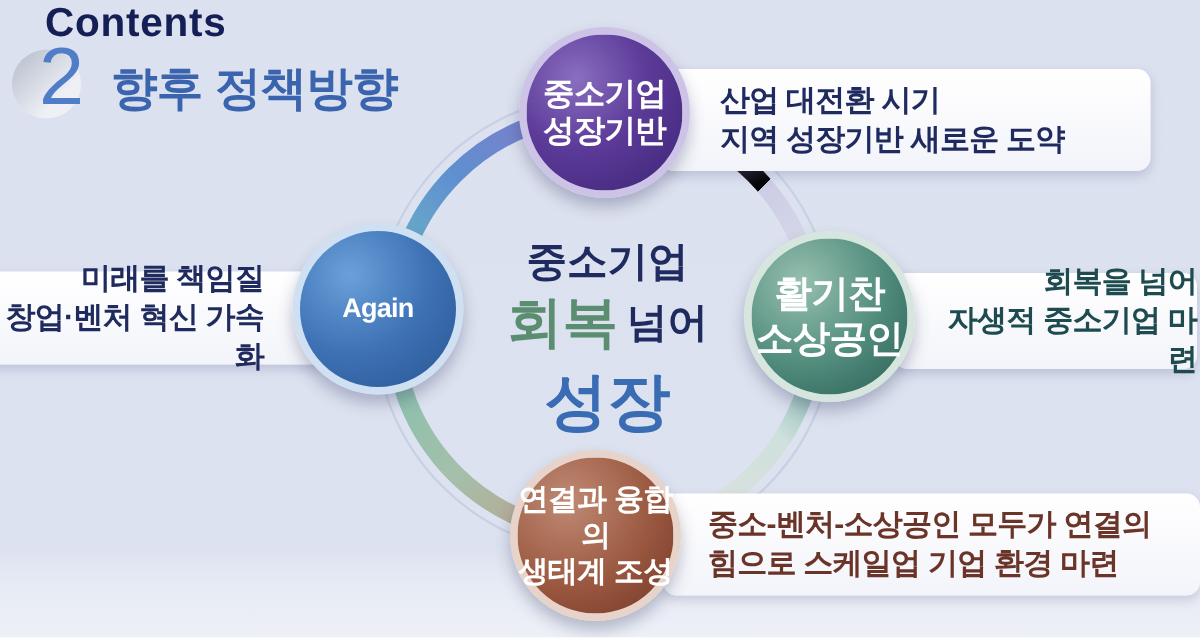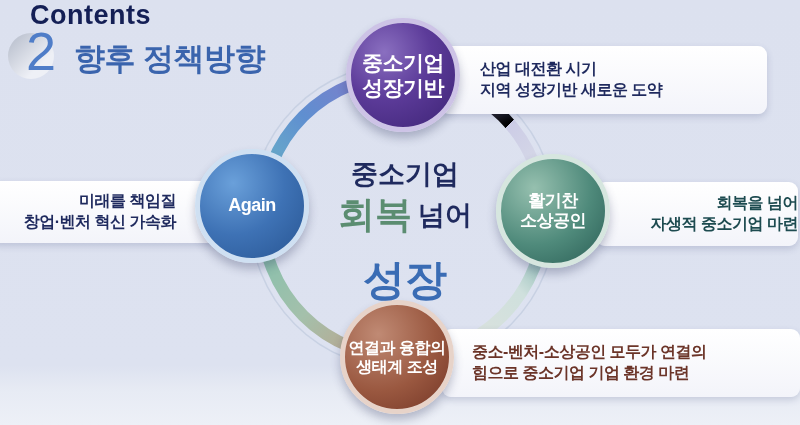--- a/index.html
+++ b/index.html
@@ -30,28 +30,28 @@
   
   svg.ring{position:absolute;left:0;top:0;}
   
   .center-text{
     position:absolute;left:298px;top:158px;width:214px;
     text-align:center;line-height:1.25;
   }
   .center-text .c1{font-size:27px;font-weight:800;color:#1f2a5e;}
   .center-text .c2{font-size:27px;font-weight:800;color:#1f2a5e;margin-top:0;}
   .center-text .c2 .hl{font-size:37px;font-weight:800;color:#5b8d71;vertical-align:-3px;margin-right:6px;}
-  .center-text .c3{font-size:42px;font-weight:800;color:#3a6cb4;margin-top:16px;}
+  .center-text .c3{font-size:42px;font-weight:800;color:#3a6cb4;margin-top:4px;}
   
   .desc{
     position:absolute;border-radius:9px;
     background:linear-gradient(180deg,#ffffff 0%,#f3f4fa 100%);
     box-shadow:0 3px 7px rgba(60,70,120,.20);
     display:flex;flex-direction:column;justify-content:center;
-    font-weight:800;font-size:16px;line-height:1.3;letter-spacing:-0.5px;
+    font-weight:800;font-size:20px;line-height:1.3;letter-spacing:-0.5px;
   }
   .desc-top{left:440px;top:46px;width:287px;height:68px;padding-left:40px;color:#1f2a5e;}
   .desc-left{left:-10px;top:181px;width:228px;height:62px;text-align:right;padding-right:42px;box-sizing:border-box;color:#1f2a5e;}
   .desc-right{left:596px;top:182px;width:202px;height:64px;padding-left:34px;box-sizing:border-box;color:#1d4b50;text-align:right;}
   .desc-bottom{left:442px;top:329px;width:358px;height:68px;padding-left:30px;box-sizing:border-box;color:#6b3428;}
   
   .node{
     position:absolute;width:104px;height:104px;border-radius:50%;
     display:flex;flex-direction:column;align-items:center;justify-content:center;
     color:#ffffff;font-weight:800;text-align:center;line-height:1.2;letter-spacing:-0.5px;
@@ -63,26 +63,26 @@
     font-size:21px;
   }
   .node-left{
     left:195px;top:149px;border:5px solid #cfe0f2;
     background:radial-gradient(circle at 32% 28%,#6aa0da 0%,#3e72b5 50%,#285592 100%);
     font-size:18px;
   }
   .node-right{
     left:496px;top:154px;border:5px solid #d6e6df;
     background:radial-gradient(circle at 32% 28%,#96c0af 0%,#4f8a7b 55%,#2a5e55 100%);
-    font-size:17px;
+    font-size:25px;
   }
   .node-bottom{
     left:340px;top:300px;border:5px solid #e7d3c9;
     background:radial-gradient(circle at 32% 28%,#c08a74 0%,#9a5840 55%,#743626 100%);
-    font-size:16px;
+    font-size:20px;
   }
 </style>
 </head>
 <body>
 
 <div class="slide">
 
   <svg class="ring" width="800" height="425" viewBox="0 0 800 425">
     <defs>
       <linearGradient id="g-tl" gradientUnits="userSpaceOnUse" x1="262" y1="216" x2="403" y2="75">
@@ -126,21 +126,21 @@
   <div class="desc desc-left">
     <div>미래를 책임질</div>
     <div>창업·벤처 혁신 가속화</div>
   </div>
   <div class="desc desc-right">
     <div>회복을 넘어</div>
     <div>자생적 중소기업 마련</div>
   </div>
   <div class="desc desc-bottom">
     <div>중소-벤처-소상공인 모두가 연결의</div>
-    <div>힘으로 중소기업 기업 환경 마련</div>
+    <div>힘으로 스케일업 기업 환경 마련</div>
   </div>
 
   <div class="node node-top">
     <span>중소기업</span>
     <span>성장기반</span>
   </div>
   <div class="node node-left">
     <span>Again</span>
   </div>
   <div class="node node-right">

